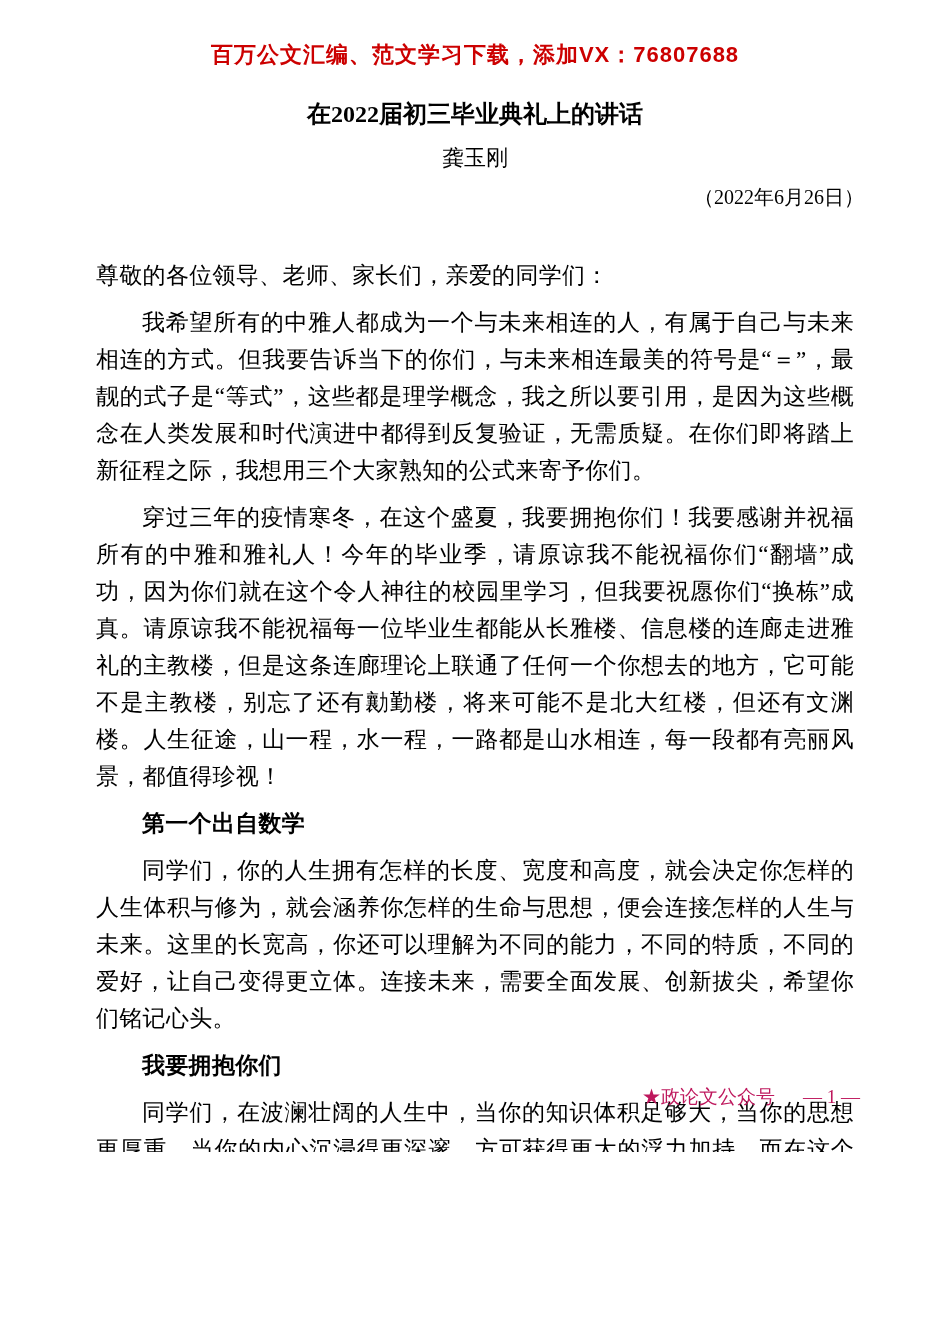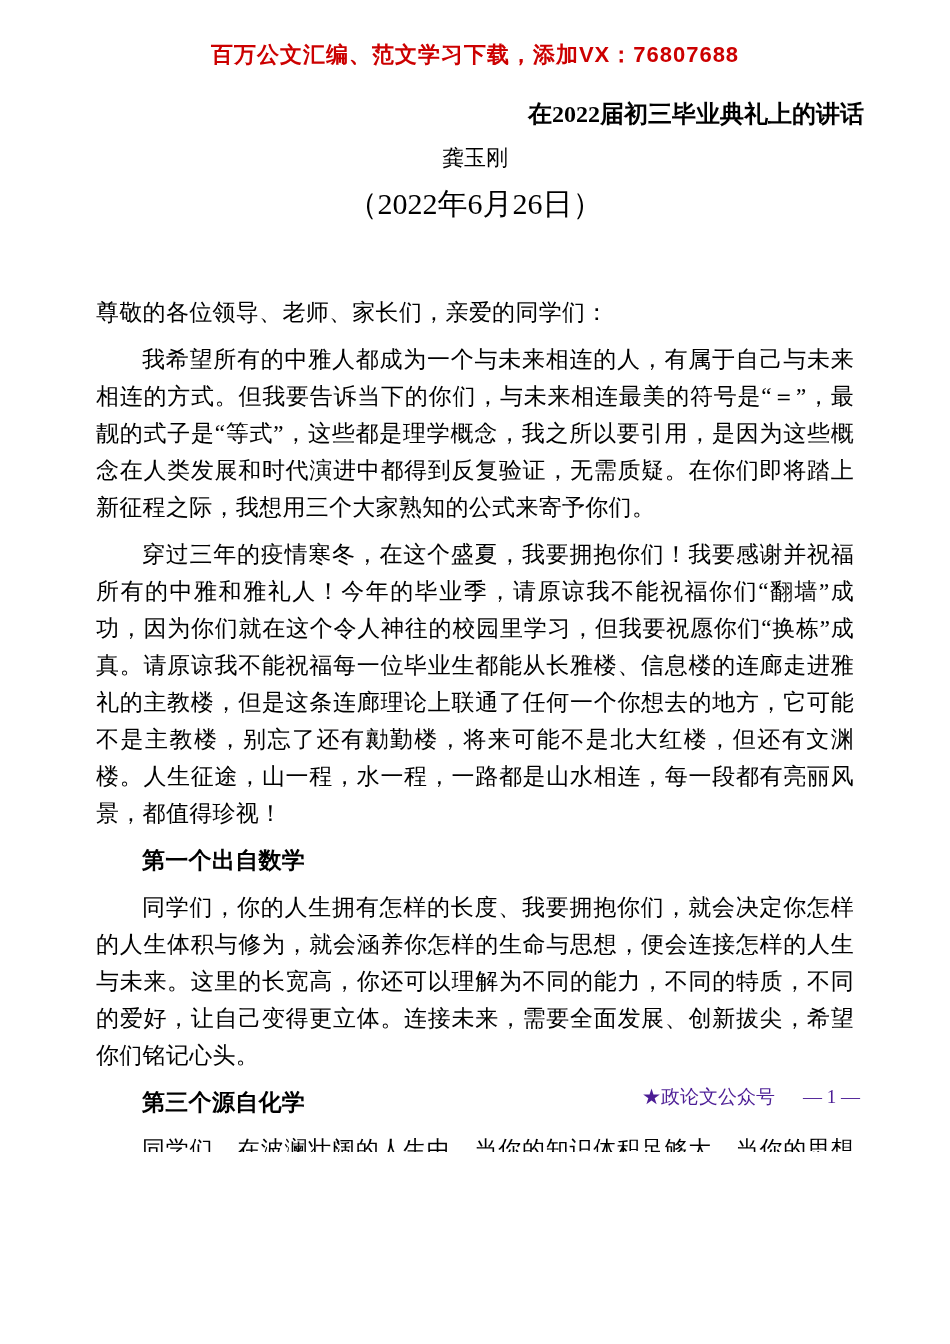--- a/index.html
+++ b/index.html
@@ -22,34 +22,34 @@
   .notice {
     text-align: center;
     font-family: "Liberation Sans", "DejaVu Sans", sans-serif;
     font-weight: bold;
     font-size: 22px;
     color: #cc0000;
     margin-bottom: 28px;
     letter-spacing: 1px;
   }
   .title {
-    text-align: right;
+    text-align: center;
     font-size: 24px;
     font-weight: bold;
     margin: 16px 0 13px 0;
   }
   .author {
     text-align: center;
     font-size: 22px;
     margin-bottom: 11px;
   }
   .date {
-    text-align: center;
-    font-size: 30px;
-    margin-bottom: 69px;
+    text-align: right;
+    font-size: 20px;
+    margin-bottom: 46px;
   }
   .body p {
     margin: 10px;
     font-size: 23px;
     line-height: 37px;
     text-align: justify;
     text-justify: inter-ideograph;
     letter-spacing: 0.3px;
   }
   .indent { text-indent: 2em; }
@@ -59,43 +59,43 @@
     font-family: "Liberation Sans", "DejaVu Sans", sans-serif;
   }
   .footer {
     position: absolute;
     right: 90px;
     bottom: 42px;
     font-size: 19px;
     display: flex;
     align-items: baseline;
     gap: 28px;
-    color: #4c1d95;
+    color: #be185d;
   }
 </style>
 </head>
 <body>
 
 <div class="page">
 
   <div class="notice">百万公文汇编、范文学习下载，添加VX：76807688</div>
 
   <h1 class="title">在2022届初三毕业典礼上的讲话</h1>
 
   <div class="author">龚玉刚</div>
 
   <div class="date">（2022年6月26日）</div>
 
   <div class="body">
     <p class="salutation">尊敬的各位领导、老师、家长们，亲爱的同学们：</p>
     <p class="indent">我希望所有的中雅人都成为一个与未来相连的人，有属于自己与未来相连的方式。但我要告诉当下的你们，与未来相连最美的符号是“＝”，最靓的式子是“等式”，这些都是理学概念，我之所以要引用，是因为这些概念在人类发展和时代演进中都得到反复验证，无需质疑。在你们即将踏上新征程之际，我想用三个大家熟知的公式来寄予你们。</p>
     <p class="indent">穿过三年的疫情寒冬，在这个盛夏，我要拥抱你们！我要感谢并祝福所有的中雅和雅礼人！今年的毕业季，请原谅我不能祝福你们“翻墙”成功，因为你们就在这个令人神往的校园里学习，但我要祝愿你们“换栋”成真。请原谅我不能祝福每一位毕业生都能从长雅楼、信息楼的连廊走进雅礼的主教楼，但是这条连廊理论上联通了任何一个你想去的地方，它可能不是主教楼，别忘了还有勷勤楼，将来可能不是北大红楼，但还有文渊楼。人生征途，山一程，水一程，一路都是山水相连，每一段都有亮丽风景，都值得珍视！</p>
     <p class="heading">第一个出自数学</p>
-    <p class="indent">同学们，你的人生拥有怎样的长度、我要拥抱你们，就会决定你怎样的人生体积与修为，就会涵养你怎样的生命与思想，便会连接怎样的人生与未来。这里的长宽高，你还可以理解为不同的能力，不同的特质，不同的爱好，让自己变得更立体。连接未来，需要全面发展、创新拔尖，希望你们铭记心头。</p>
-    <p class="heading">第三个源自化学</p>
+    <p class="indent">同学们，你的人生拥有怎样的长度、宽度和高度，就会决定你怎样的人生体积与修为，就会涵养你怎样的生命与思想，便会连接怎样的人生与未来。这里的长宽高，你还可以理解为不同的能力，不同的特质，不同的爱好，让自己变得更立体。连接未来，需要全面发展、创新拔尖，希望你们铭记心头。</p>
+    <p class="heading">我要拥抱你们</p>
     <p class="indent">同学们，在波澜壮阔的人生中，当你的知识体积足够大，当你的思想更厚重，当你的内心沉浸得更深邃，方可获得更大的浮力加持。而在这个百年未有之大变局的时代，承载你们的浪潮也拥有前所未有的密度，你们的生命浮力定会超越过往。连接未来，需要强基固本、崇德向上，希望你们勇立潮头。</p>
     <p class="indent">同学们，人生需要催化更需要淬炼。石墨在高温高压与催化剂的共同作用下方可转化为金刚石，从而变得光彩夺目。当然，生物学告诉我们，人体中的</p>
   </div>
 
   <div class="footer">
     <span>★政论文公众号</span>
     <span>— 1 —</span>
   </div>
 
 </div>

